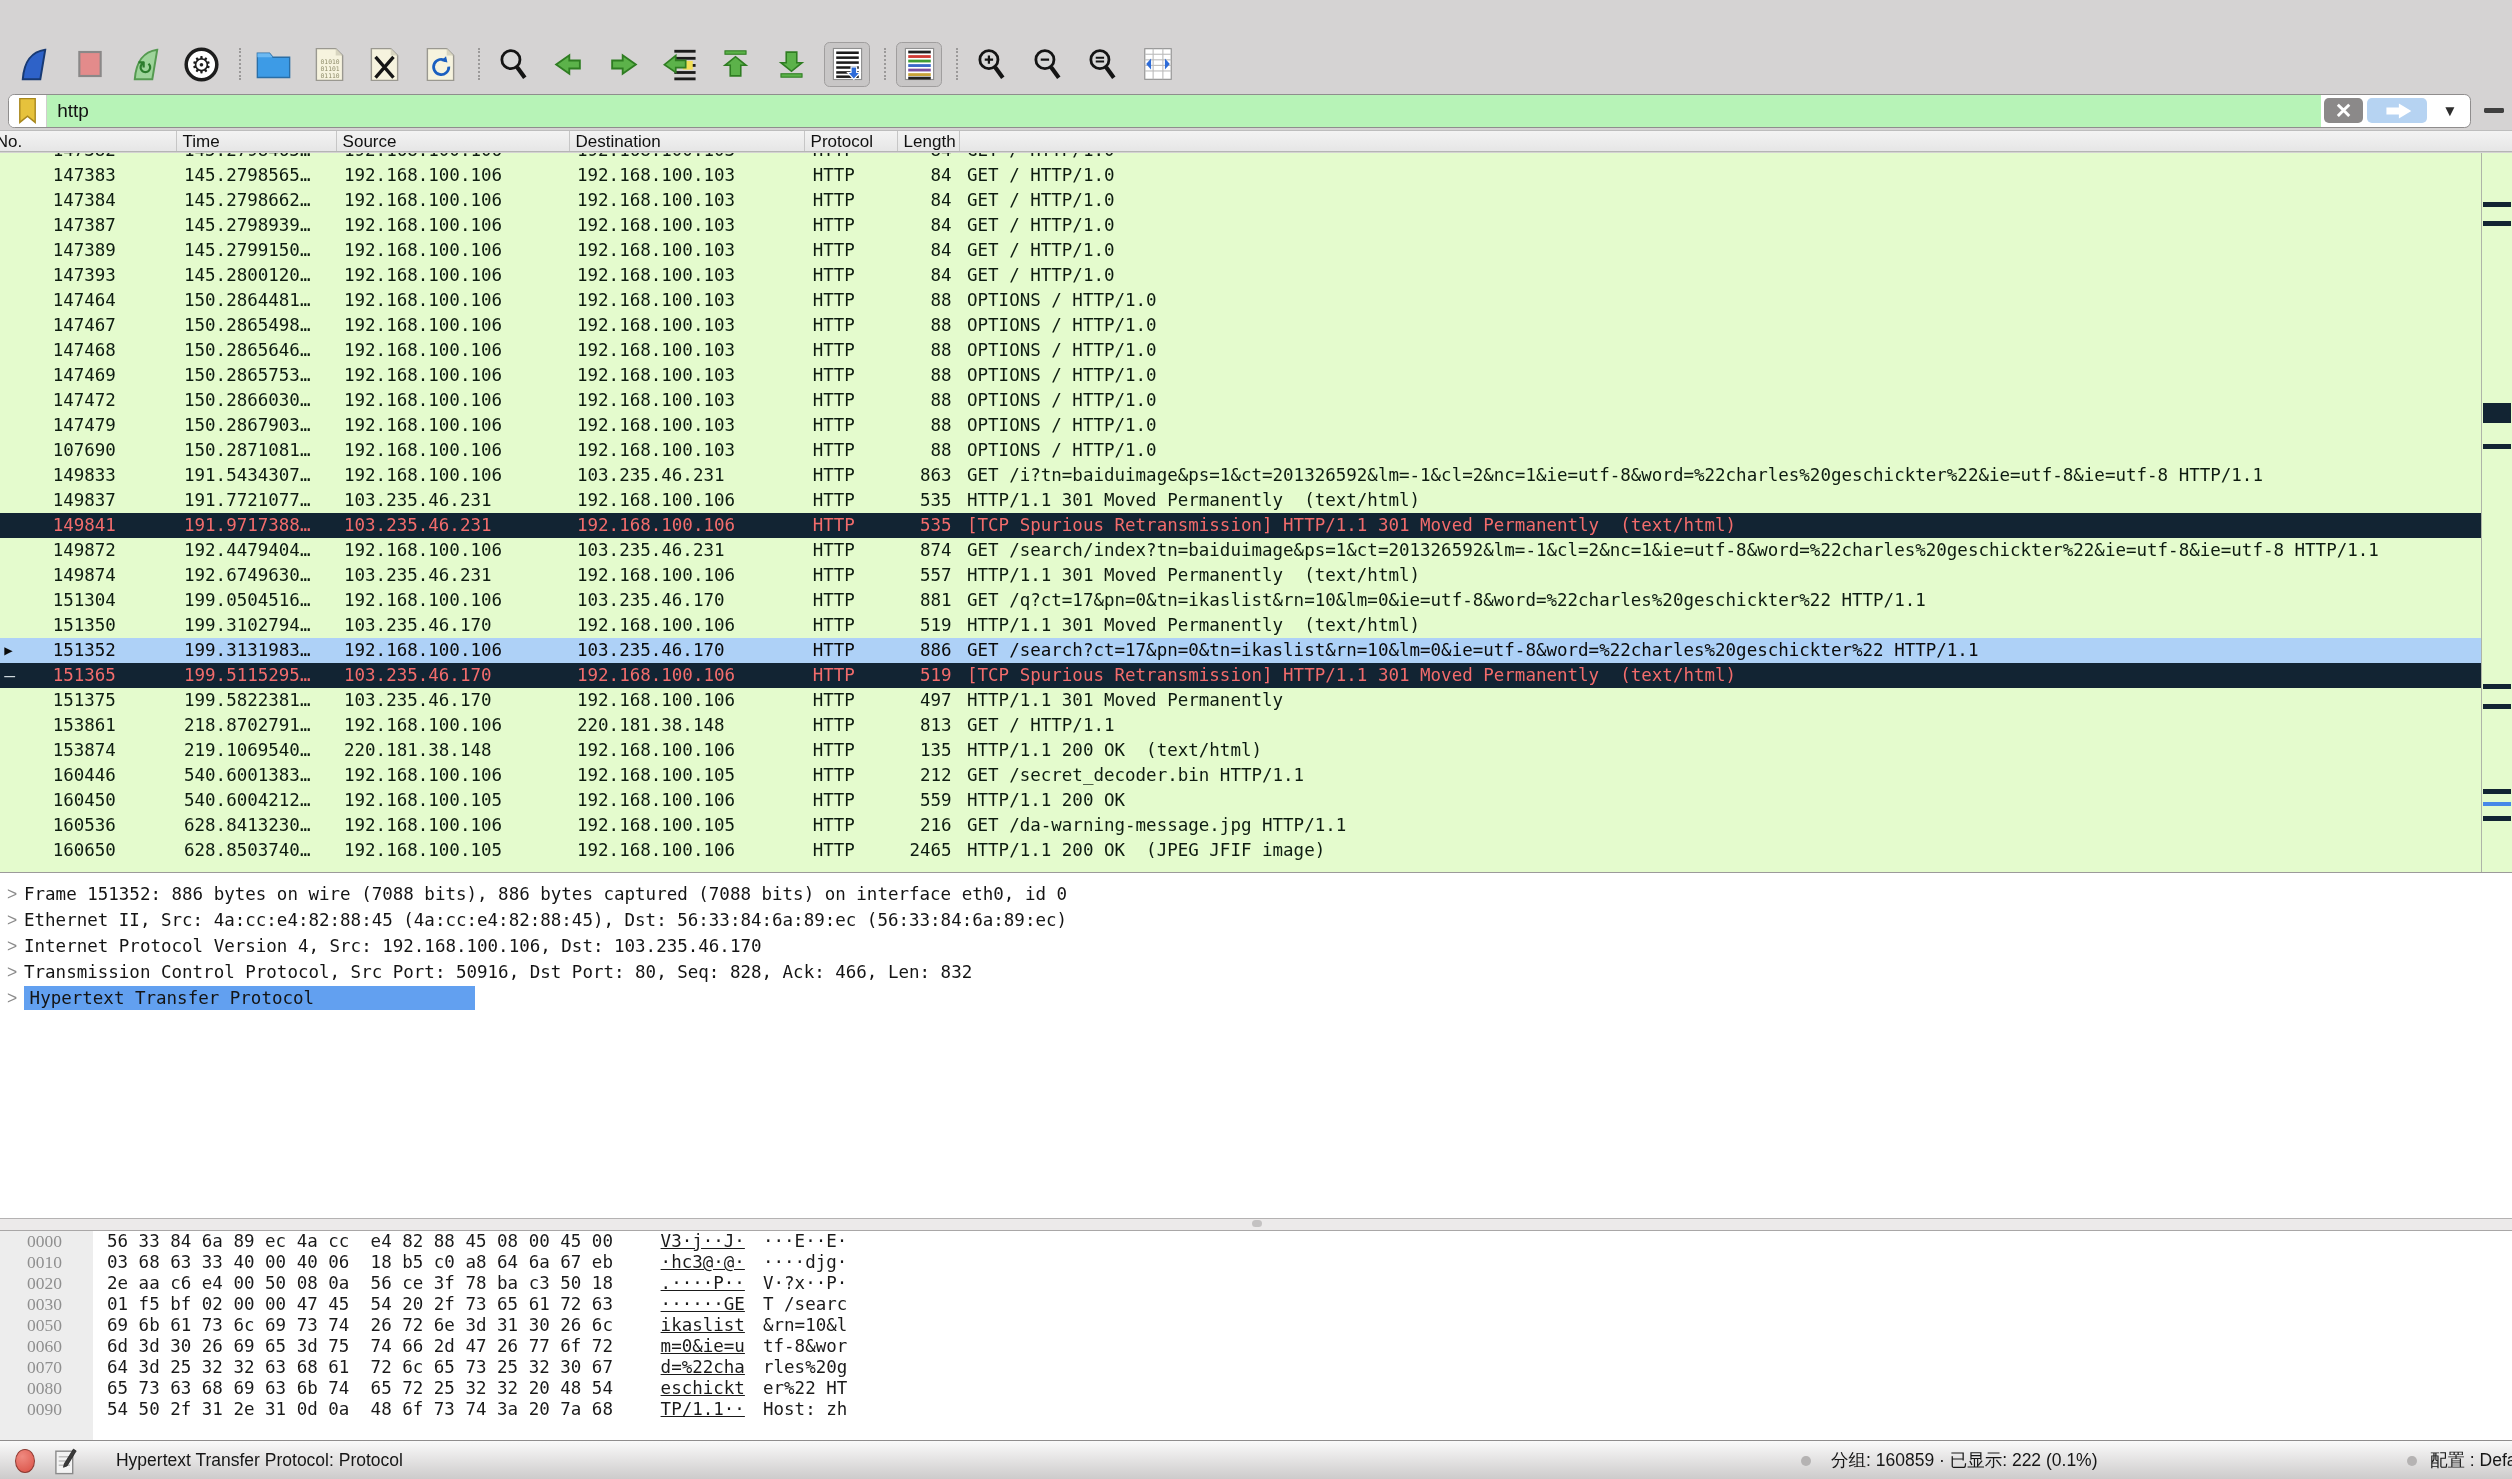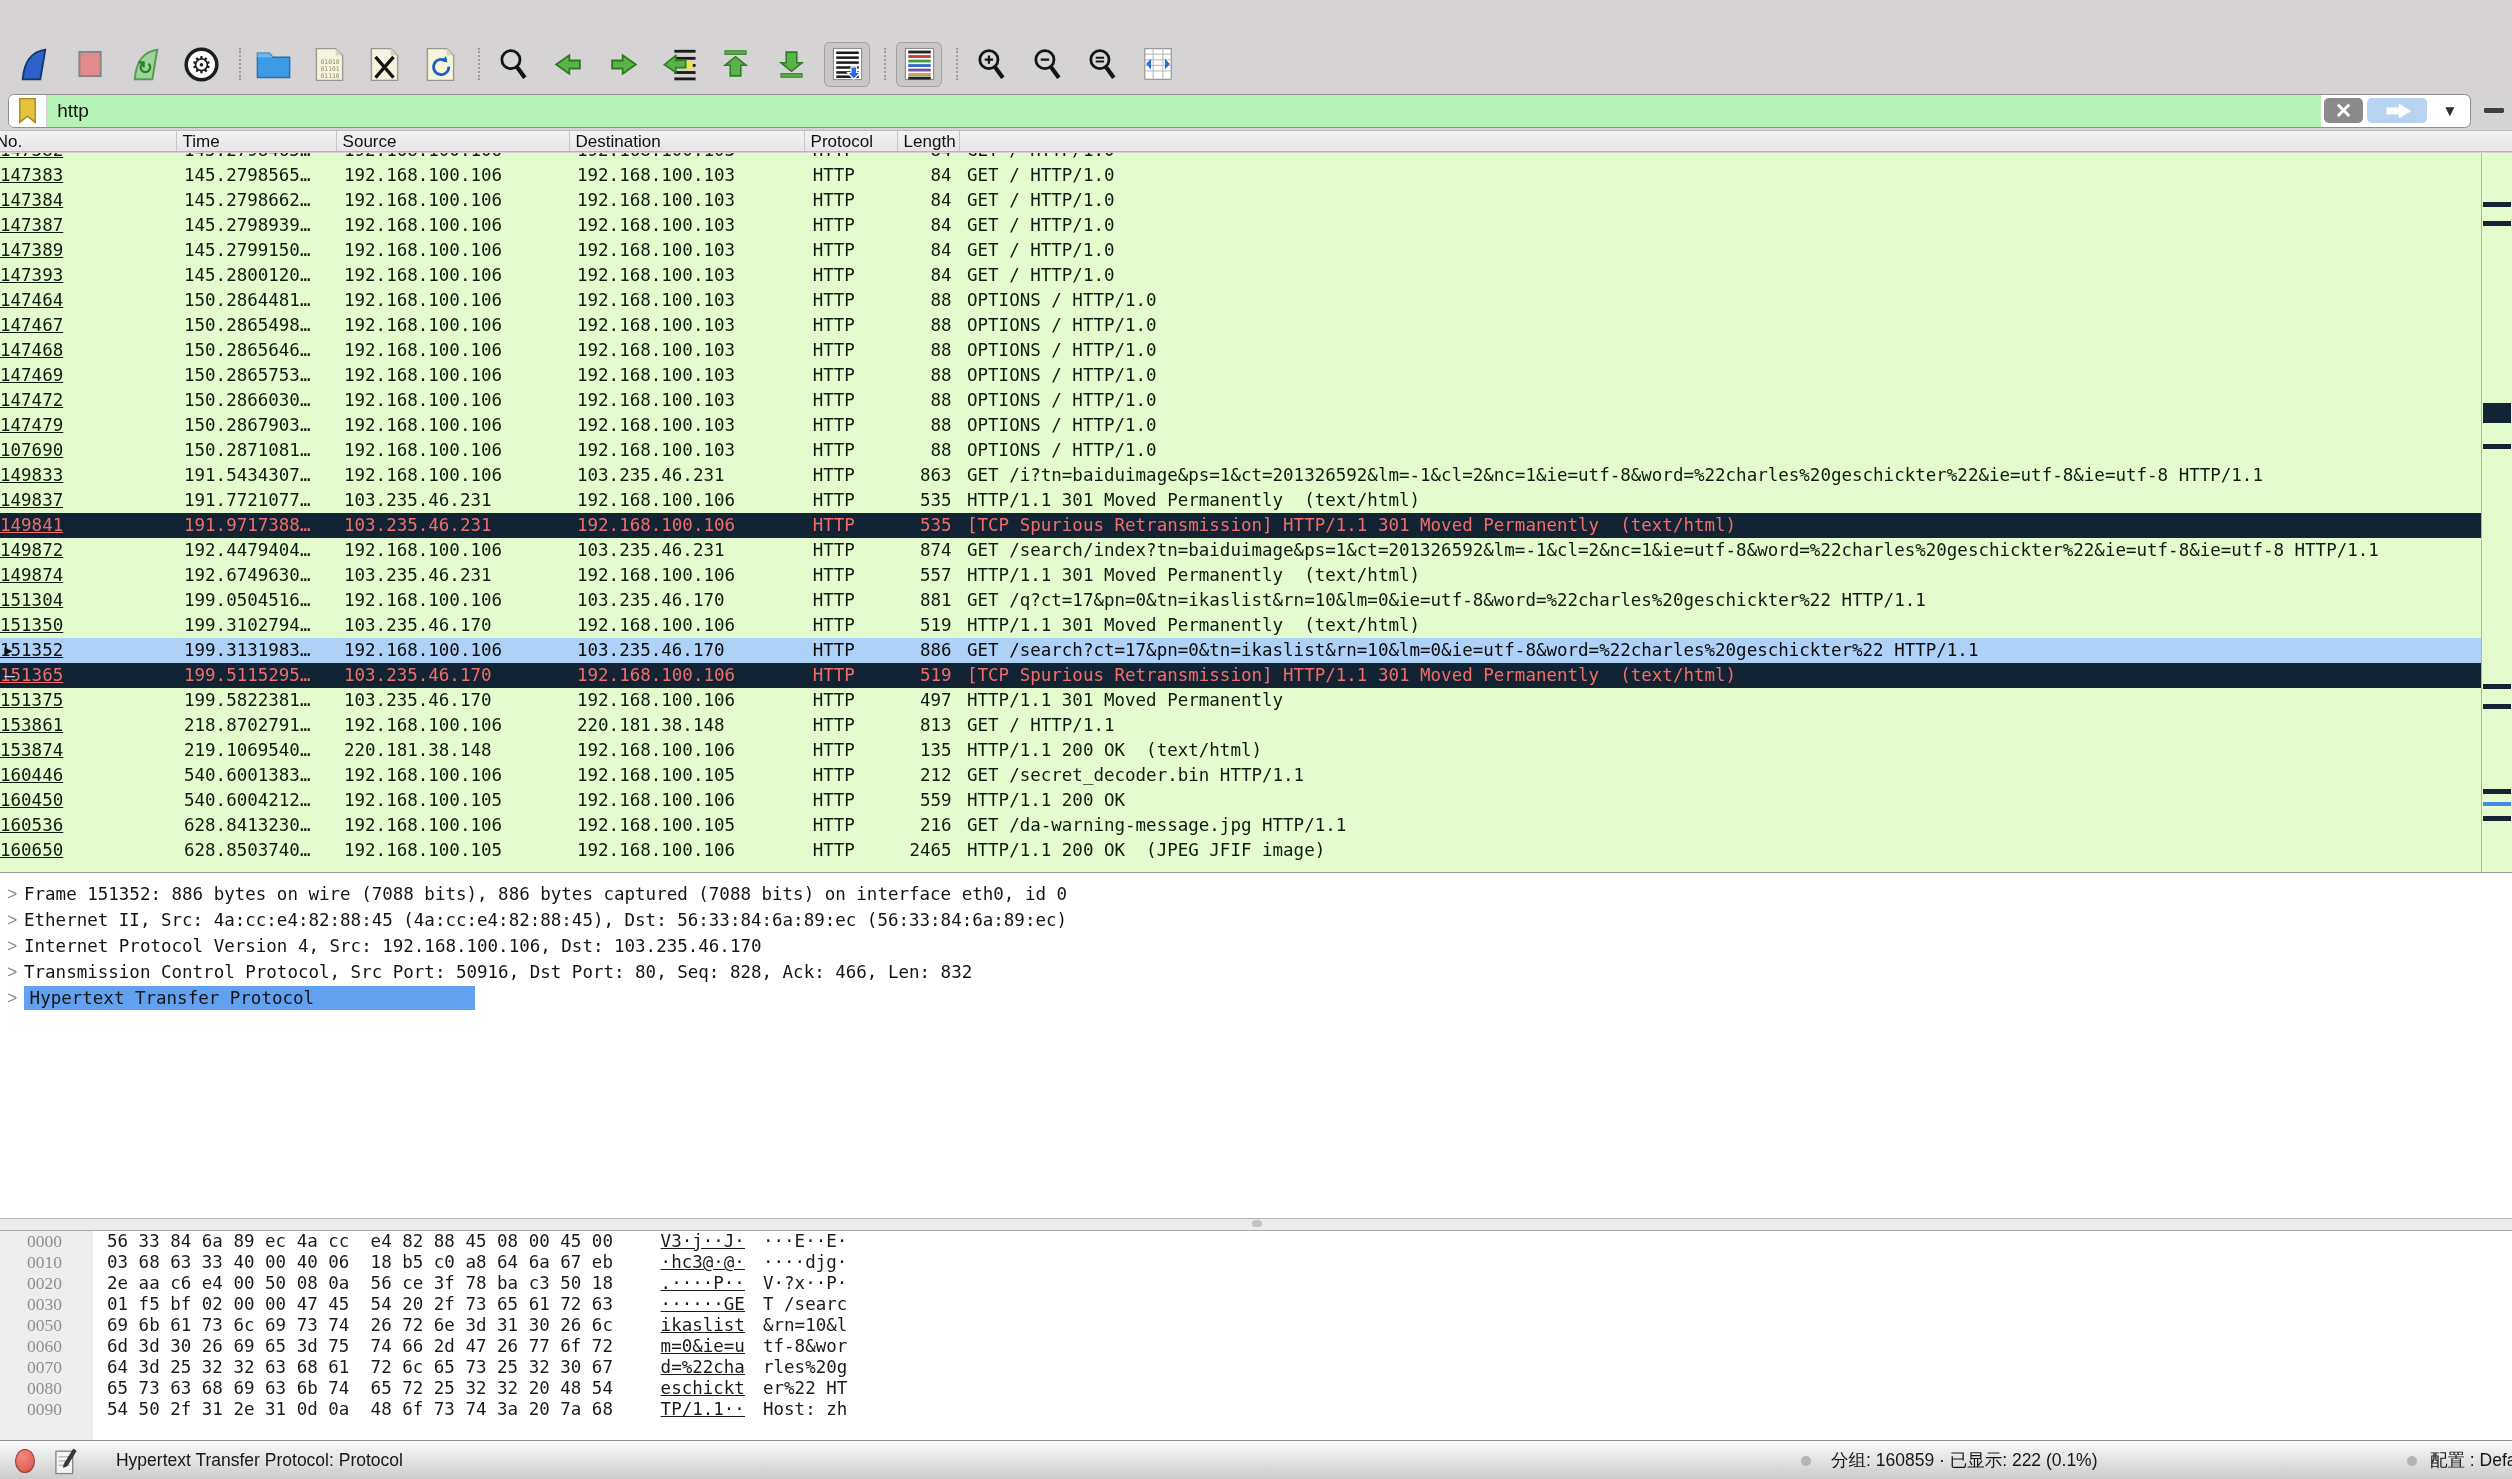--- a/index.html
+++ b/index.html
@@ -51,21 +51,21 @@
   .hcell.proto { width:93px; } .hcell.len { width:62px; } .hcell.info { flex:1; border-right:none;margin-top:40px; }
 
   
   .plist { position:absolute; left:0; top:153px; width:2481px; height:719px; overflow:hidden;
     background:#e4fbcd; font-family:"DejaVu Sans Mono","Liberation Mono",monospace; font-size:17.5px; color:#0d1b10; }
   .prow { position:relative; display:flex; height:25px; line-height:25px; white-space:nowrap; }
   .prow.partial { margin-top:-15.4px; }
   .prow.bad { background:#122433; color:#f26c6c; }
   .prow.selected { background:#aed1f7; color:#0a0a0a; }
   .c { overflow:hidden; white-space:pre; flex:0 0 auto; }
-  .c.no { width:177px; text-align:left; padding-right:8.4px;text-decoration:underline; }
+  .c.no { width:177px; text-align:center; padding-right:8.4px; }
   .c.time { width:160px; padding-left:7px; }
   .c.src { width:233px; padding-left:7px; }
   .c.dst { width:235px; padding-left:7px; }
   .c.proto { width:93px; padding-left:7.7px; }
   .c.len { width:62px; text-align:right; padding-right:8.4px; }
   .c.info { flex:1 1 auto; padding-left:7px; }
   .mk { position:absolute; left:4.2px; top:0; font-style:normal; font-size:14px; }
   .mk.arrow { color:#0a0a0a; }
   .mk.dash { color:#cfd8dc; font-size:18px; }
 

